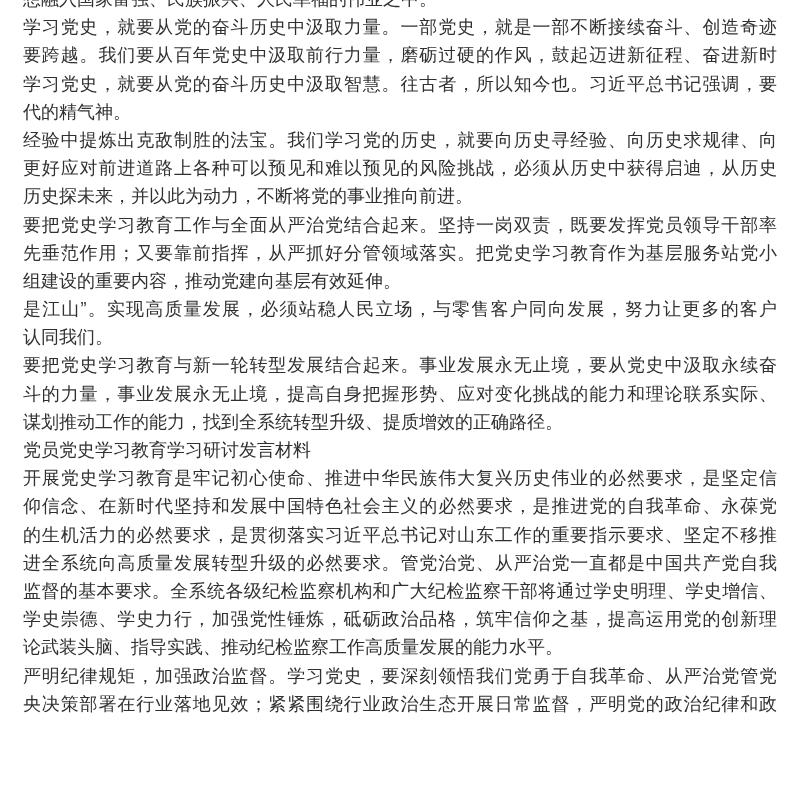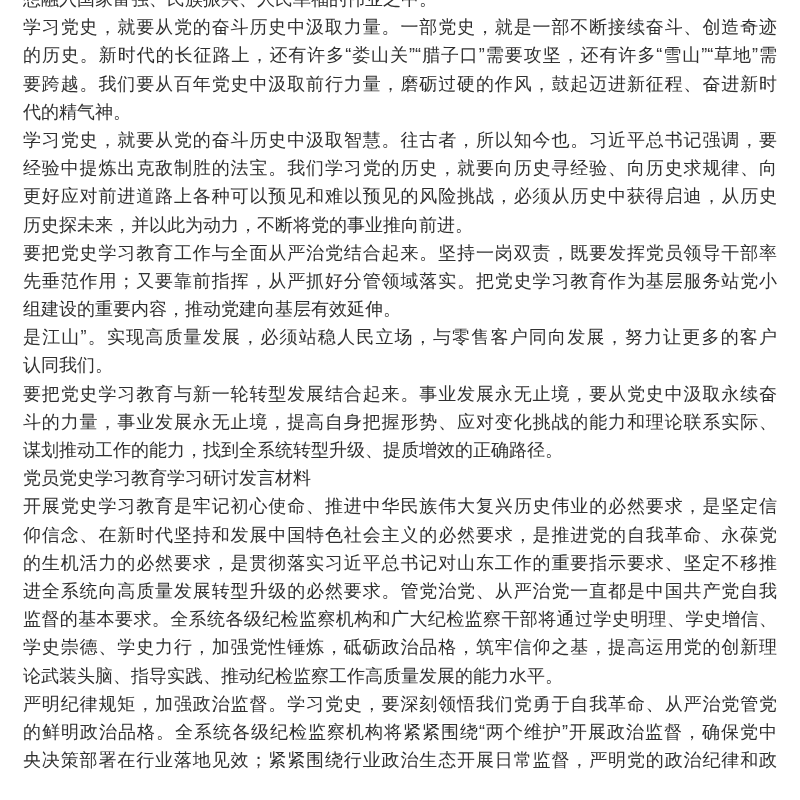--- a/index.html
+++ b/index.html
@@ -32,39 +32,37 @@
     text-align: left;
     text-align-last: left;
   }
 </style>
 </head>
 <body>
 
 <div class="doc">
     <div class="line end">想融入国家富强、民族振兴、人民幸福的伟业之中。</div>
     <div class="line">学习党史，就要从党的奋斗历史中汲取力量。一部党史，就是一部不断接续奋斗、创造奇迹</div>
-    <div class="line">的历史。新时代的长征路上，还有许多“娄山关”“腊子口”需要攻坚，还有许多“雪山”“草地”需</div>
     <div class="line">要跨越。我们要从百年党史中汲取前行力量，磨砺过硬的作风，鼓起迈进新征程、奋进新时</div>
+    <div class="line">学习党史，就要从党的奋斗历史中汲取智慧。往古者，所以知今也。习近平总书记强调，要</div>
     <div class="line end">代的精气神。</div>
-    <div class="line">学习党史，就要从党的奋斗历史中汲取智慧。往古者，所以知今也。习近平总书记强调，要</div>
     <div class="line">经验中提炼出克敌制胜的法宝。我们学习党的历史，就要向历史寻经验、向历史求规律、向</div>
     <div class="line">更好应对前进道路上各种可以预见和难以预见的风险挑战，必须从历史中获得启迪，从历史</div>
     <div class="line end">历史探未来，并以此为动力，不断将党的事业推向前进。</div>
     <div class="line">要把党史学习教育工作与全面从严治党结合起来。坚持一岗双责，既要发挥党员领导干部率</div>
     <div class="line">先垂范作用；又要靠前指挥，从严抓好分管领域落实。把党史学习教育作为基层服务站党小</div>
     <div class="line end">组建设的重要内容，推动党建向基层有效延伸。</div>
     <div class="line">是江山”。实现高质量发展，必须站稳人民立场，与零售客户同向发展，努力让更多的客户</div>
     <div class="line end">认同我们。</div>
     <div class="line">要把党史学习教育与新一轮转型发展结合起来。事业发展永无止境，要从党史中汲取永续奋</div>
     <div class="line">斗的力量，事业发展永无止境，提高自身把握形势、应对变化挑战的能力和理论联系实际、</div>
     <div class="line end">谋划推动工作的能力，找到全系统转型升级、提质增效的正确路径。</div>
     <div class="line end">党员党史学习教育学习研讨发言材料</div>
     <div class="line">开展党史学习教育是牢记初心使命、推进中华民族伟大复兴历史伟业的必然要求，是坚定信</div>
     <div class="line">仰信念、在新时代坚持和发展中国特色社会主义的必然要求，是推进党的自我革命、永葆党</div>
     <div class="line">的生机活力的必然要求，是贯彻落实习近平总书记对山东工作的重要指示要求、坚定不移推</div>
     <div class="line">进全系统向高质量发展转型升级的必然要求。管党治党、从严治党一直都是中国共产党自我</div>
     <div class="line">监督的基本要求。全系统各级纪检监察机构和广大纪检监察干部将通过学史明理、学史增信、</div>
     <div class="line">学史崇德、学史力行，加强党性锤炼，砥砺政治品格，筑牢信仰之基，提高运用党的创新理</div>
     <div class="line end">论武装头脑、指导实践、推动纪检监察工作高质量发展的能力水平。</div>
     <div class="line">严明纪律规矩，加强政治监督。学习党史，要深刻领悟我们党勇于自我革命、从严治党管党</div>
-    <div class="line">的鲜明政治品格。全系统各级纪检监察机构将紧紧围绕“两个维护”开展政治监督，确保党中</div>
     <div class="line">央决策部署在行业落地见效；紧紧围绕行业政治生态开展日常监督，严明党的政治纪律和政</div>
   </div>
 
 </body></html>

